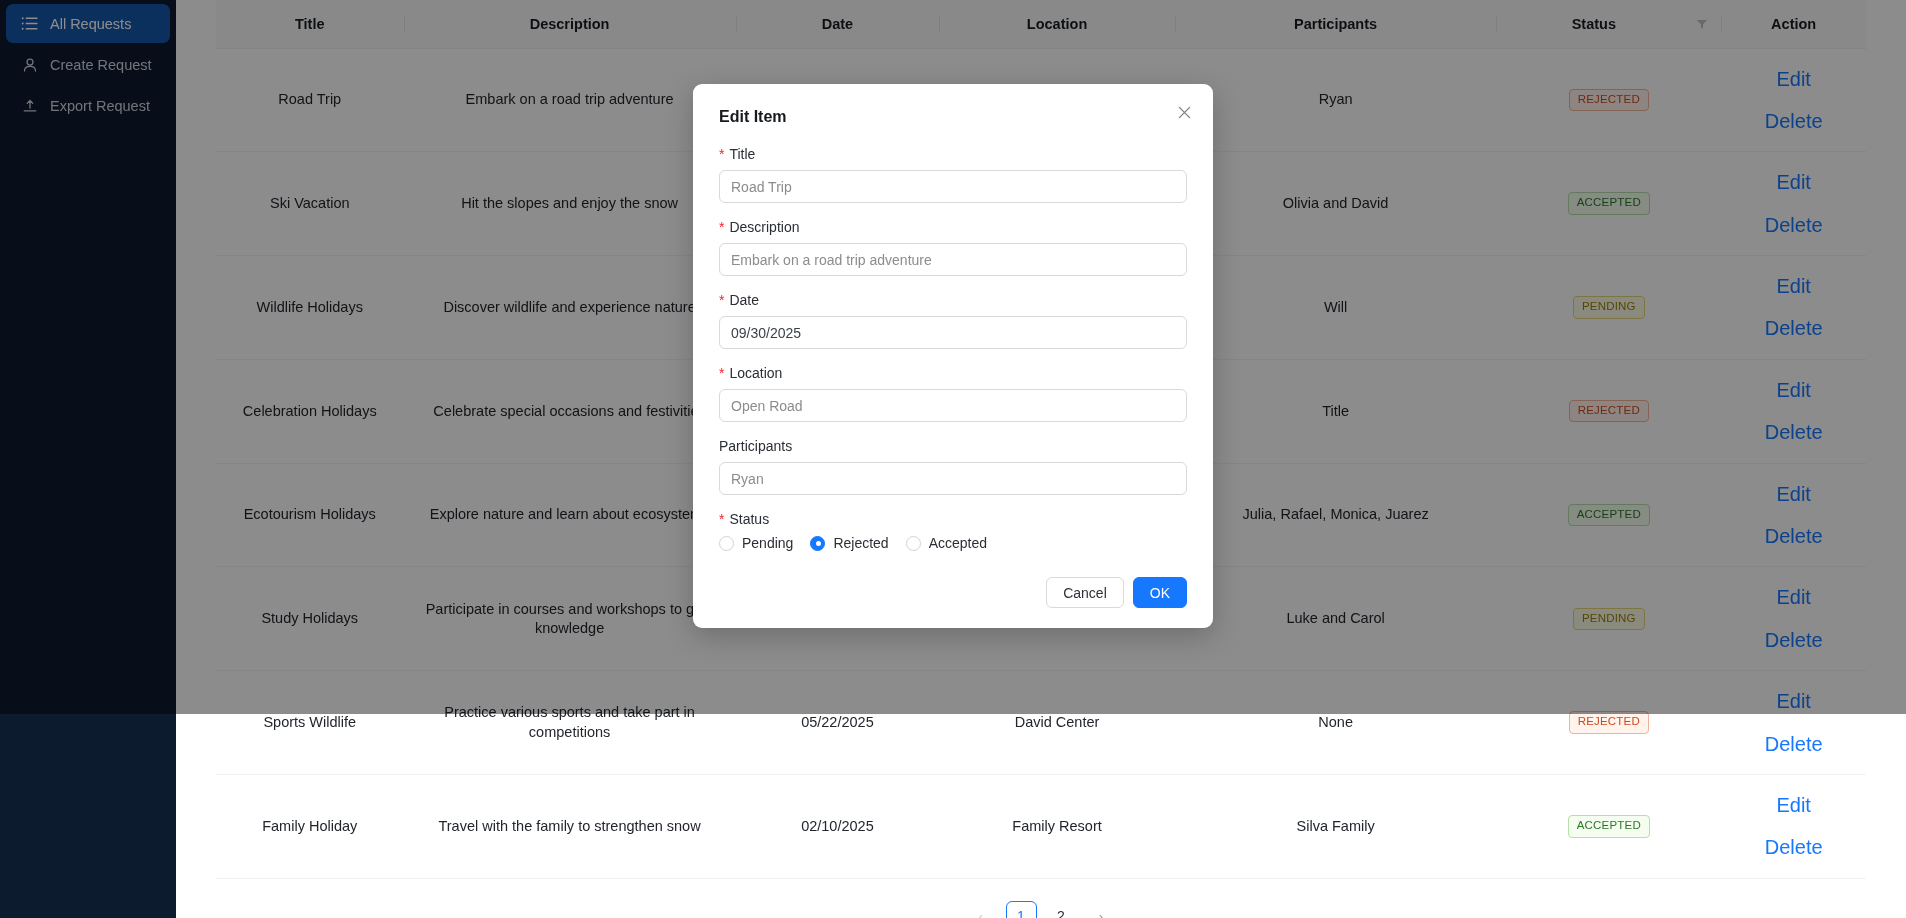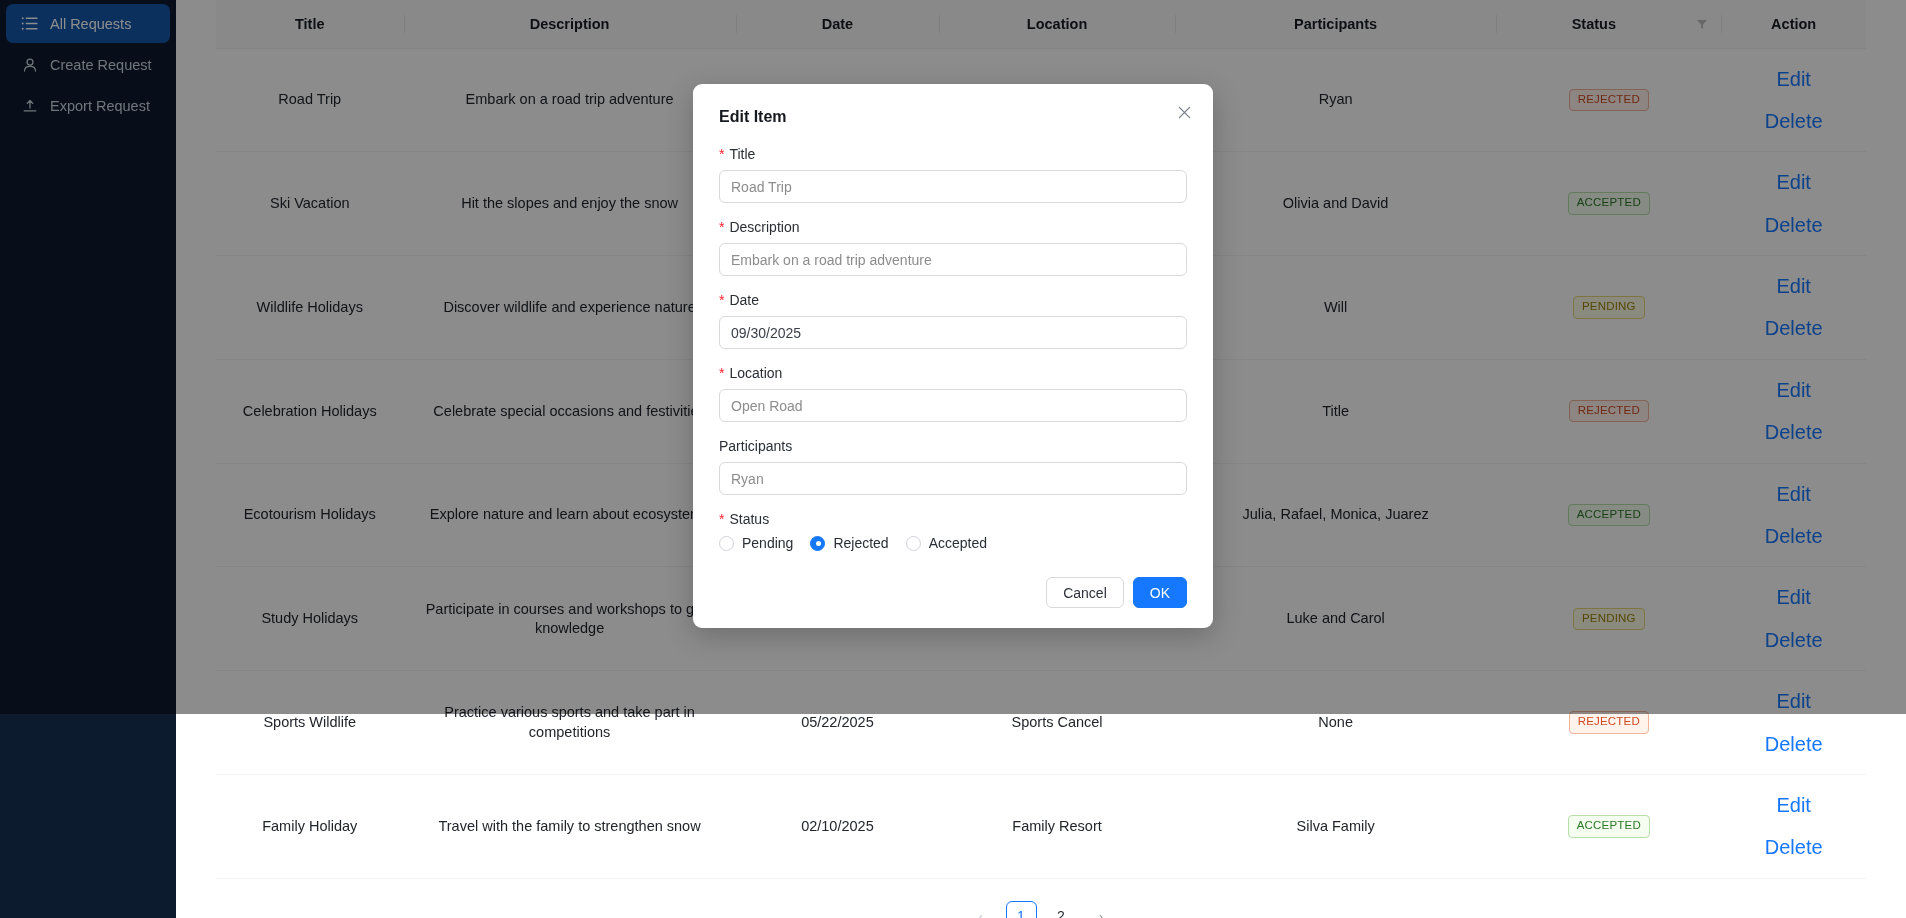--- a/index.html
+++ b/index.html
@@ -392,21 +392,21 @@
                   <div class="act">
                     <a>Edit</a>
                     <a>Delete</a>
                   </div>
                 </td>
               </tr>
               <tr>
                 <td>Sports Wildlife</td>
                 <td>Practice various sports and take part in competitions</td>
                 <td>05/22/2025</td>
-                <td>Sports Cancel</td>
+                <td>David Center</td>
                 <td>None</td>
                 <td><span class="badge rejected">REJECTED</span></td>
                 <td>
                   <div class="act">
                     <a>Edit</a>
                     <a>Delete</a>
                   </div>
                 </td>
               </tr>
               <tr>

